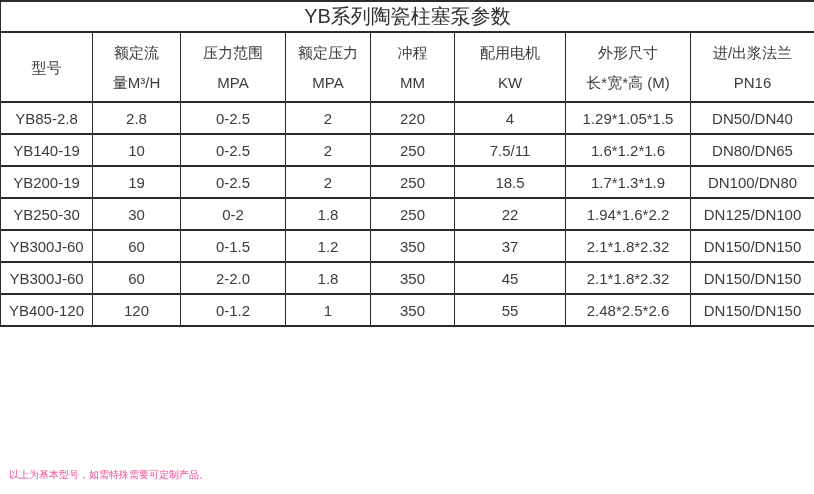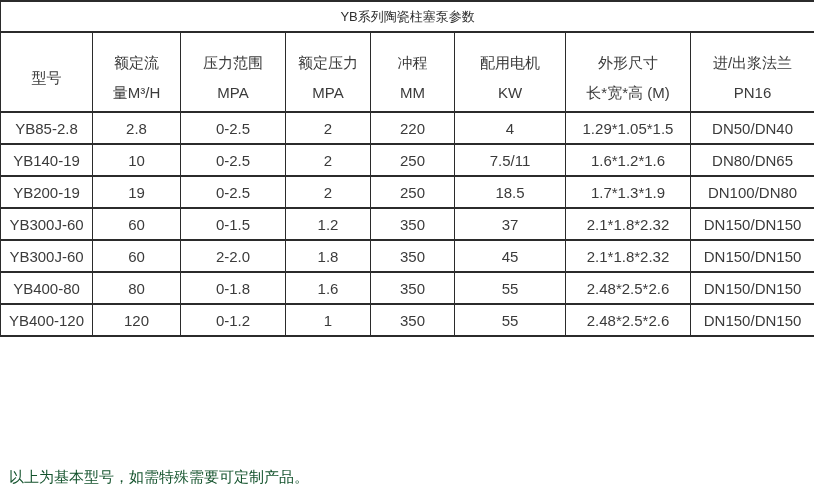--- a/index.html
+++ b/index.html
@@ -29,39 +29,39 @@
     vertical-align: middle;
     font-weight: 400;
     font-size: 15px;
     color: #3b3b3b;
     padding: 0 2px;
     overflow: hidden;
     white-space: nowrap;
   }
   .title-row td {
     height: 29px;
-    font-size: 13px;
+    font-size: 20px;
     color: #2f2f2f;
   }
   .header-row th {
     height: 66px;
     line-height: 30px;
-    padding-top: 12px;
+    padding-top: 2px;
     margin-left: 24px;
   }
   .data-row td {
     height: 30px;
   }
   .hdr-line { display: block; }
   .footer-note {
     position: absolute;
     left: 9px;
     top: 468px;
-    font-size: 15px;
-    color: #14532d;
+    font-size: 10px;
+    color: #ec4899;
     white-space: nowrap;
   }
 </style>
 </head>
 <body>
 
 <table class="spec-table">
   <colgroup>
     <col style="width:92px">
       <col style="width:88px">
@@ -135,50 +135,50 @@
         <td>YB200-19</td>
         <td>19</td>
         <td>0-2.5</td>
         <td>2</td>
         <td>250</td>
         <td>18.5</td>
         <td>1.7*1.3*1.9</td>
         <td>DN100/DN80</td>
       </tr>
       <tr class="data-row">
+        <td>YB250-30</td>
+        <td>30</td>
+        <td>0-2</td>
+        <td>1.8</td>
+        <td>250</td>
+        <td>22</td>
+        <td>1.94*1.6*2.2</td>
+        <td>DN125/DN100</td>
+      </tr>
+      <tr class="data-row">
         <td>YB300J-60</td>
         <td>60</td>
         <td>0-1.5</td>
         <td>1.2</td>
         <td>350</td>
         <td>37</td>
         <td>2.1*1.8*2.32</td>
         <td>DN150/DN150</td>
       </tr>
       <tr class="data-row">
         <td>YB300J-60</td>
         <td>60</td>
         <td>2-2.0</td>
         <td>1.8</td>
         <td>350</td>
         <td>45</td>
         <td>2.1*1.8*2.32</td>
         <td>DN150/DN150</td>
       </tr>
       <tr class="data-row">
-        <td>YB400-80</td>
-        <td>80</td>
-        <td>0-1.8</td>
-        <td>1.6</td>
-        <td>350</td>
-        <td>55</td>
-        <td>2.48*2.5*2.6</td>
-        <td>DN150/DN150</td>
-      </tr>
-      <tr class="data-row">
         <td>YB400-120</td>
         <td>120</td>
         <td>0-1.2</td>
         <td>1</td>
         <td>350</td>
         <td>55</td>
         <td>2.48*2.5*2.6</td>
         <td>DN150/DN150</td>
       </tr>
     </tbody>

